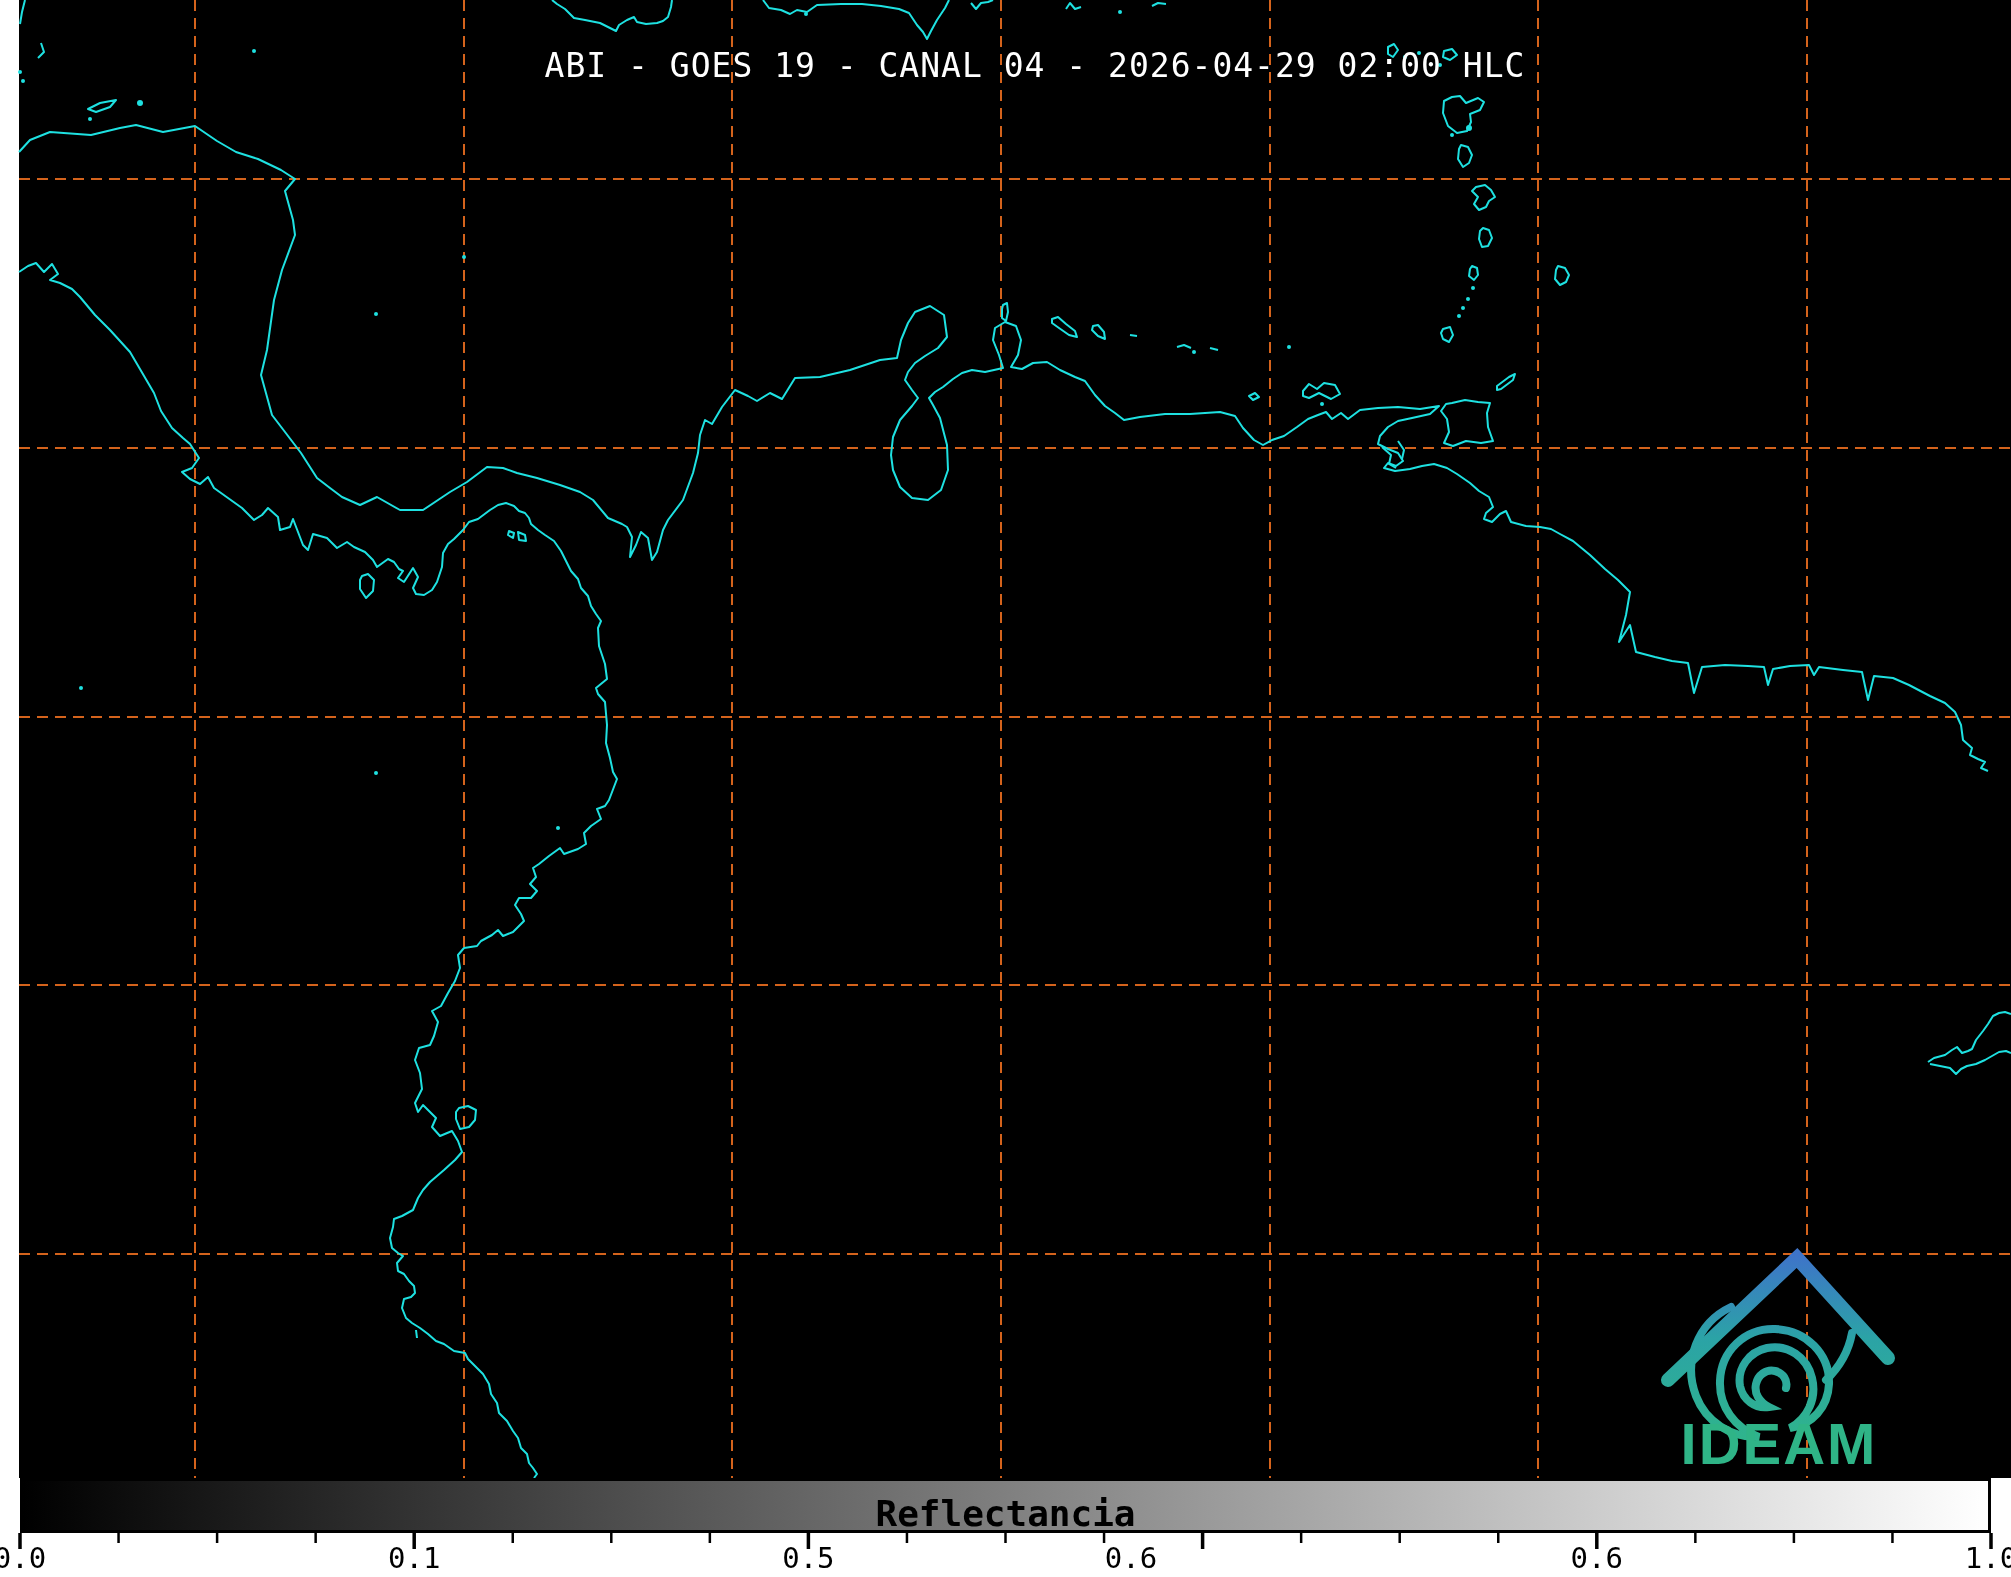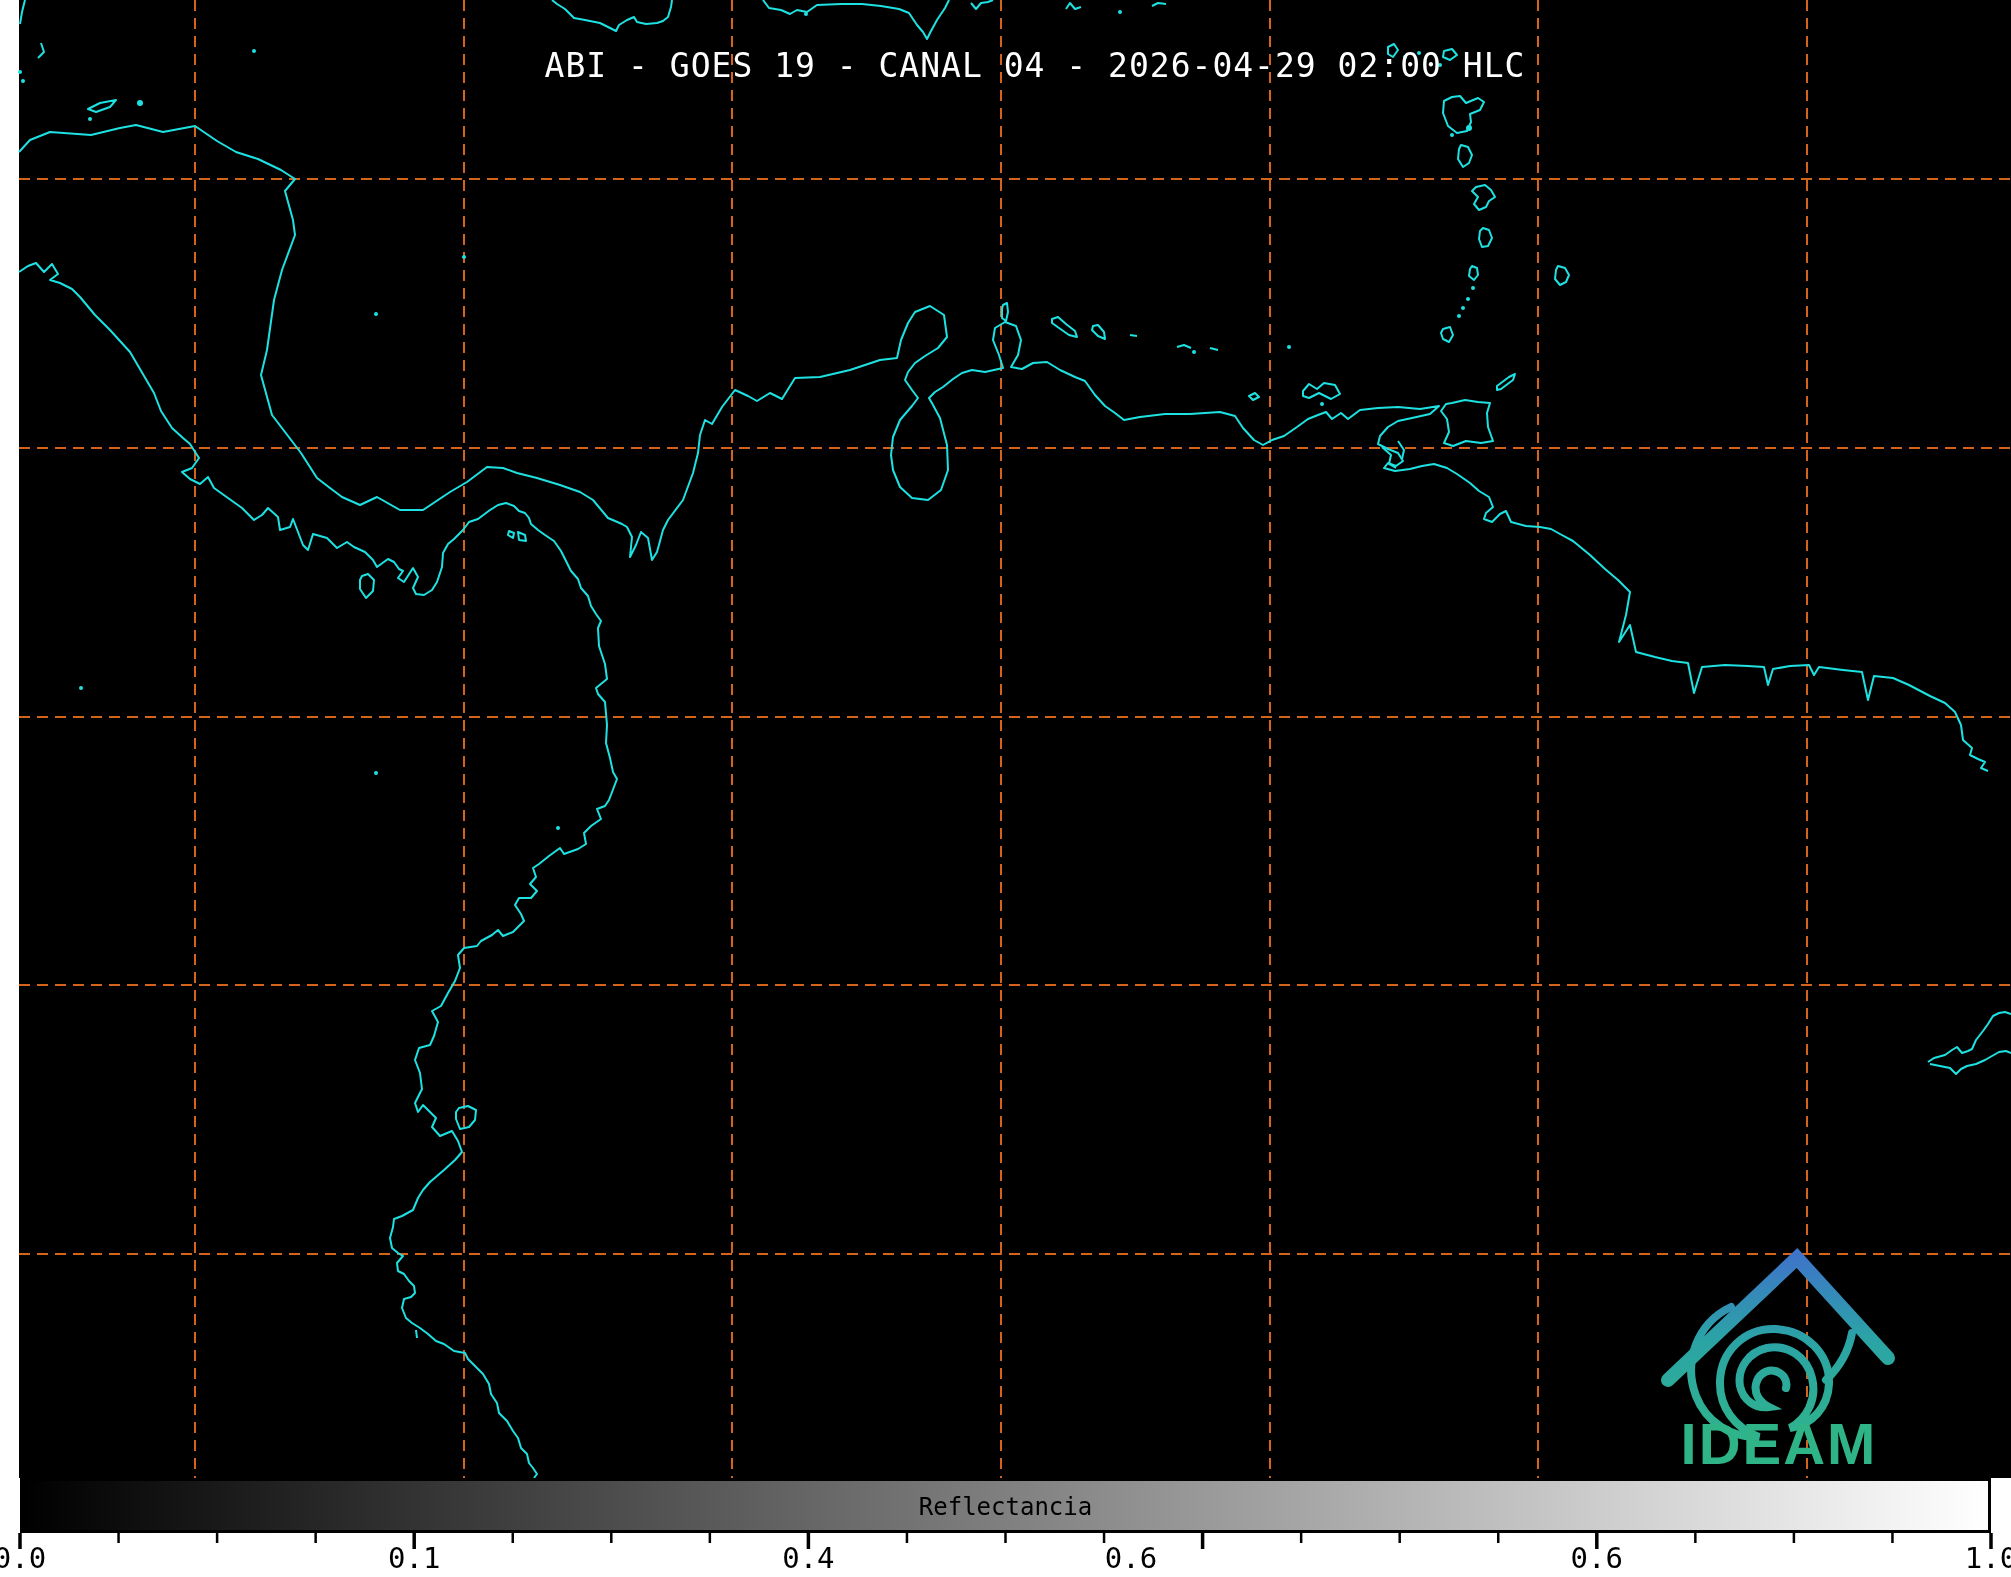--- a/index.html
+++ b/index.html
@@ -19,21 +19,21 @@
     position:absolute; left:0; top:1478px; width:2011px; height:99px;
     background:#ffffff; z-index:4;
   }
   .colorbar-bar{
     position:absolute; left:20px; top:0; width:1971px; height:55px;
     background:linear-gradient(to right,#000000,#ffffff);
     border:3px solid #000; box-sizing:border-box;
   }
   .colorbar-label{
     position:absolute; left:0; top:12px; width:100%;
-    text-align:center; color:#000; font-weight:normal; font-size:24px;
+    text-align:center; color:#000; font-weight:bold; font-size:36px;
     font-family:"DejaVu Sans Mono","Liberation Mono",monospace;
   }
   #cbar-ticks{position:absolute; left:0; top:55px;}
   .cbar-ticklabel{
     position:absolute; top:63px; transform:translateX(-50%);
     color:#000; font-size:29px; white-space:nowrap;
     font-family:"DejaVu Sans Mono","Liberation Mono",monospace;
   }
   #ideam-logo{position:absolute; left:0; top:0; z-index:2;}
 </style>
@@ -177,20 +177,20 @@
         <line x1="1498.25" y1="0" x2="1498.25" y2="10" stroke="#000000" stroke-width="2.5"></line>
         <line x1="1596.8000000000002" y1="0" x2="1596.8000000000002" y2="16" stroke="#000000" stroke-width="3.5"></line>
         <line x1="1695.35" y1="0" x2="1695.35" y2="10" stroke="#000000" stroke-width="2.5"></line>
         <line x1="1793.9" y1="0" x2="1793.9" y2="10" stroke="#000000" stroke-width="2.5"></line>
         <line x1="1892.4499999999998" y1="0" x2="1892.4499999999998" y2="10" stroke="#000000" stroke-width="2.5"></line>
         <line x1="1991" y1="0" x2="1991" y2="16" stroke="#000000" stroke-width="3.5"></line>
       </svg>
     <div id="cbar-labels">
         <div class="cbar-ticklabel" style="left: 20px;">0.0</div>
         <div class="cbar-ticklabel" style="left: 414.2px;">0.1</div>
-        <div class="cbar-ticklabel" style="left: 808.4px;">0.4</div>
+        <div class="cbar-ticklabel" style="left: 808.4px;">0.5</div>
         <div class="cbar-ticklabel" style="left: 1131px;">0.6</div>
         <div class="cbar-ticklabel" style="left: 1596.8px;">0.6</div>
         <div class="cbar-ticklabel" style="left: 1991px;">1.0</div>
       </div>
   </div>
 
 </div>
 
 </body></html>

